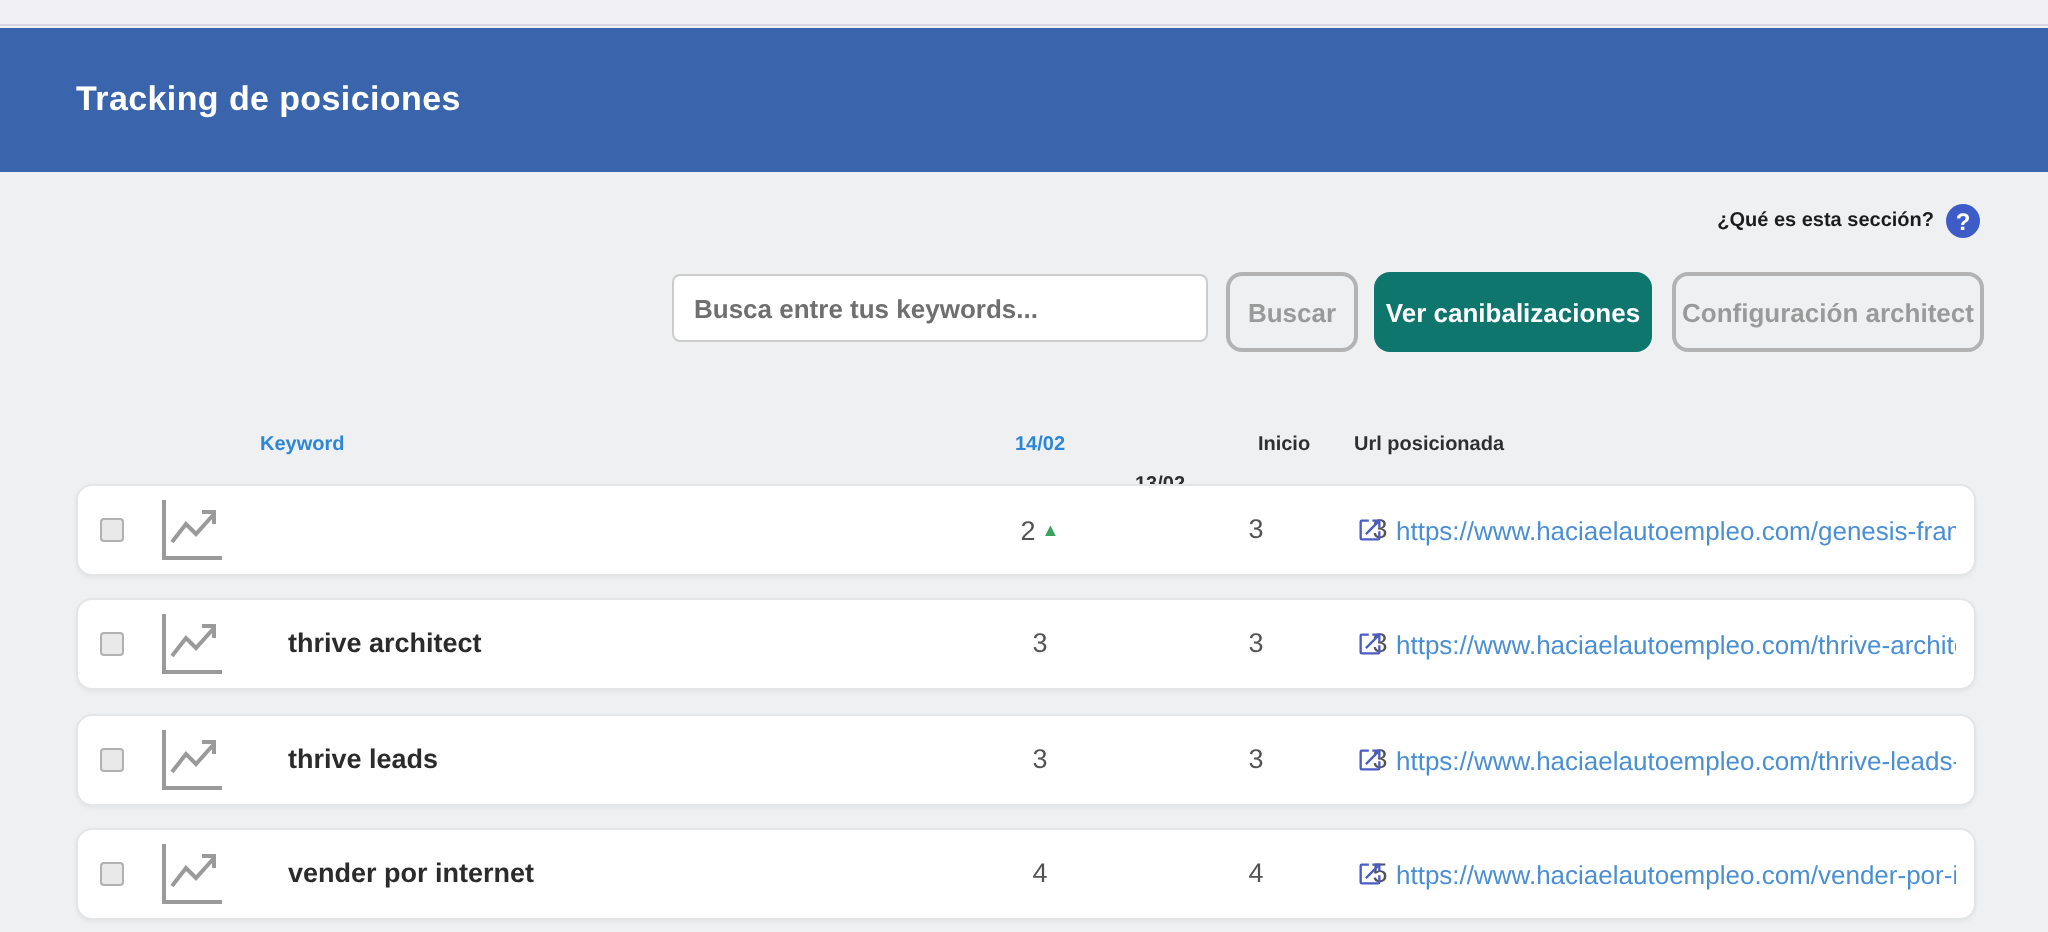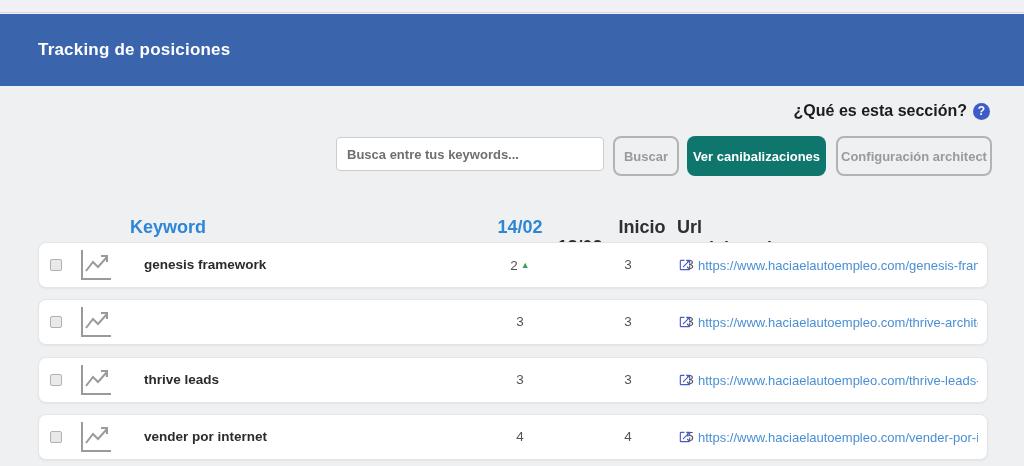--- a/index.html
+++ b/index.html
@@ -18,21 +18,21 @@
     background:#3a65ac;
   }
   .page-title {
     color:#ffffff; font-size:17px; font-weight:600;
     line-height:72px; padding-left:38px; letter-spacing:0.2px;
   }
   .help-row {
     position:absolute; top:102px; right:34px;
     display:flex; align-items:center; gap:6px;
   }
-  .help-label { font-size:16px; font-weight:bold; color:#1c1c1c; }
+  .help-label { font-size:10px; font-weight:bold; color:#1c1c1c; }
   .help-icon {
     width:17px; height:17px; border-radius:50%;
     background:#3d5cc7; color:#fff; font-size:12px; font-weight:bold;
     display:flex; align-items:center; justify-content:center;
     cursor:pointer;
   }
   .search-input {
     position:absolute; top:137px; left:336px; width:268px; height:26px;
     border:1px solid #cccccc; border-radius:4px; background:#fff;
     padding:16px 10px; font-size:13px; font-weight:600; color:#444;
@@ -49,21 +49,21 @@
   .btn-outline {
     background:transparent; border:2px solid #b3b3b3; color:#9a9a9a;
   }
   .btn-filled {
     background:#0f766e; border:none; color:#ffffff;
   }
   #btn-buscar { left:613px; width:66px; }
   #btn-canib  { left:687px; width:139px; }
   #btn-config { left:836px; width:156px; }
 
-  .thead { position:absolute; top:217px; left:0; width:812px; height:18px; font-size:18px; font-weight:bold; }
+  .thead { position:absolute; top:217px; left:0; width:812px; height:18px; font-size:10px; font-weight:bold; }
   .th { position:absolute; top:0; }
   .th-keyword { left:130px; color:#2e86d6; }
   .th-d1 { left:485px; width:70px; text-align:center; color:#2e86d6; }
   .th-d2 { left:545px; width:70px; text-align:center; color:#2f2f2f;margin-top:20px; }
   .th-ini { left:607px; width:70px; text-align:center; color:#2f2f2f; }
   .th-url { left:677px; color:#2f2f2f; }
 
   .row-card {
     position:absolute; left:38px; width:950px; height:46px;
     background:#ffffff; border:1px solid #e3e5e7; border-radius:8px;
@@ -128,41 +128,41 @@
 
 <div id="row0" class="row-card">
   <span class="row-check"></span>
   <span class="chart-btn">
     <svg viewBox="0 0 36 35" width="36" height="35">
       <path d="M5 2 v29 h29" stroke="#9a9a9a" stroke-width="2" fill="none"></path>
       <path d="M9 23 L16 14 L21 19 L30 9" stroke="#9a9a9a" stroke-width="2" fill="none"></path>
       <path d="M24 8 L30 8 L30 14" stroke="#9a9a9a" stroke-width="2" fill="none"></path>
     </svg>
   </span>
-  <span class="kw">genesis framework</span>
   <span class="pos pos-cur"><span>2</span><span class="tri">▲</span></span>
   <span class="pos pos-prev">3</span>
   <span class="pos pos-start">3</span>
   <span class="url-cell">
     <svg class="ext-icon" viewBox="0 0 24 24" fill="#4a5cc5">
         <path d="M19 19H5V5h6V3H5a2 2 0 0 0-2 2v14a2 2 0 0 0 2 2h14a2 2 0 0 0 2-2v-6h-2zM14 3v2h3.59l-9.8 9.8 1.41 1.41L19 6.41V10h2V3z"></path>
       </svg>
     <a class="url-link">https://www.haciaelautoempleo.com/genesis-framewo...</a>
   </span>
 </div>
 
 <div id="row1" class="row-card">
   <span class="row-check"></span>
   <span class="chart-btn">
     <svg viewBox="0 0 36 35" width="36" height="35">
       <path d="M5 2 v29 h29" stroke="#9a9a9a" stroke-width="2" fill="none"></path>
       <path d="M9 23 L16 14 L21 19 L30 9" stroke="#9a9a9a" stroke-width="2" fill="none"></path>
       <path d="M24 8 L30 8 L30 14" stroke="#9a9a9a" stroke-width="2" fill="none"></path>
     </svg>
   </span>
+  <span class="kw">thrive architect</span>
   <span class="pos pos-cur">3</span>
   <span class="pos pos-prev">3</span>
   <span class="pos pos-start">3</span>
   <span class="url-cell">
     <svg class="ext-icon" viewBox="0 0 24 24" fill="#4a5cc5">
         <path d="M19 19H5V5h6V3H5a2 2 0 0 0-2 2v14a2 2 0 0 0 2 2h14a2 2 0 0 0 2-2v-6h-2zM14 3v2h3.59l-9.8 9.8 1.41 1.41L19 6.41V10h2V3z"></path>
       </svg>
     <a class="url-link">https://www.haciaelautoempleo.com/thrive-architect/</a>
   </span>
 </div>

